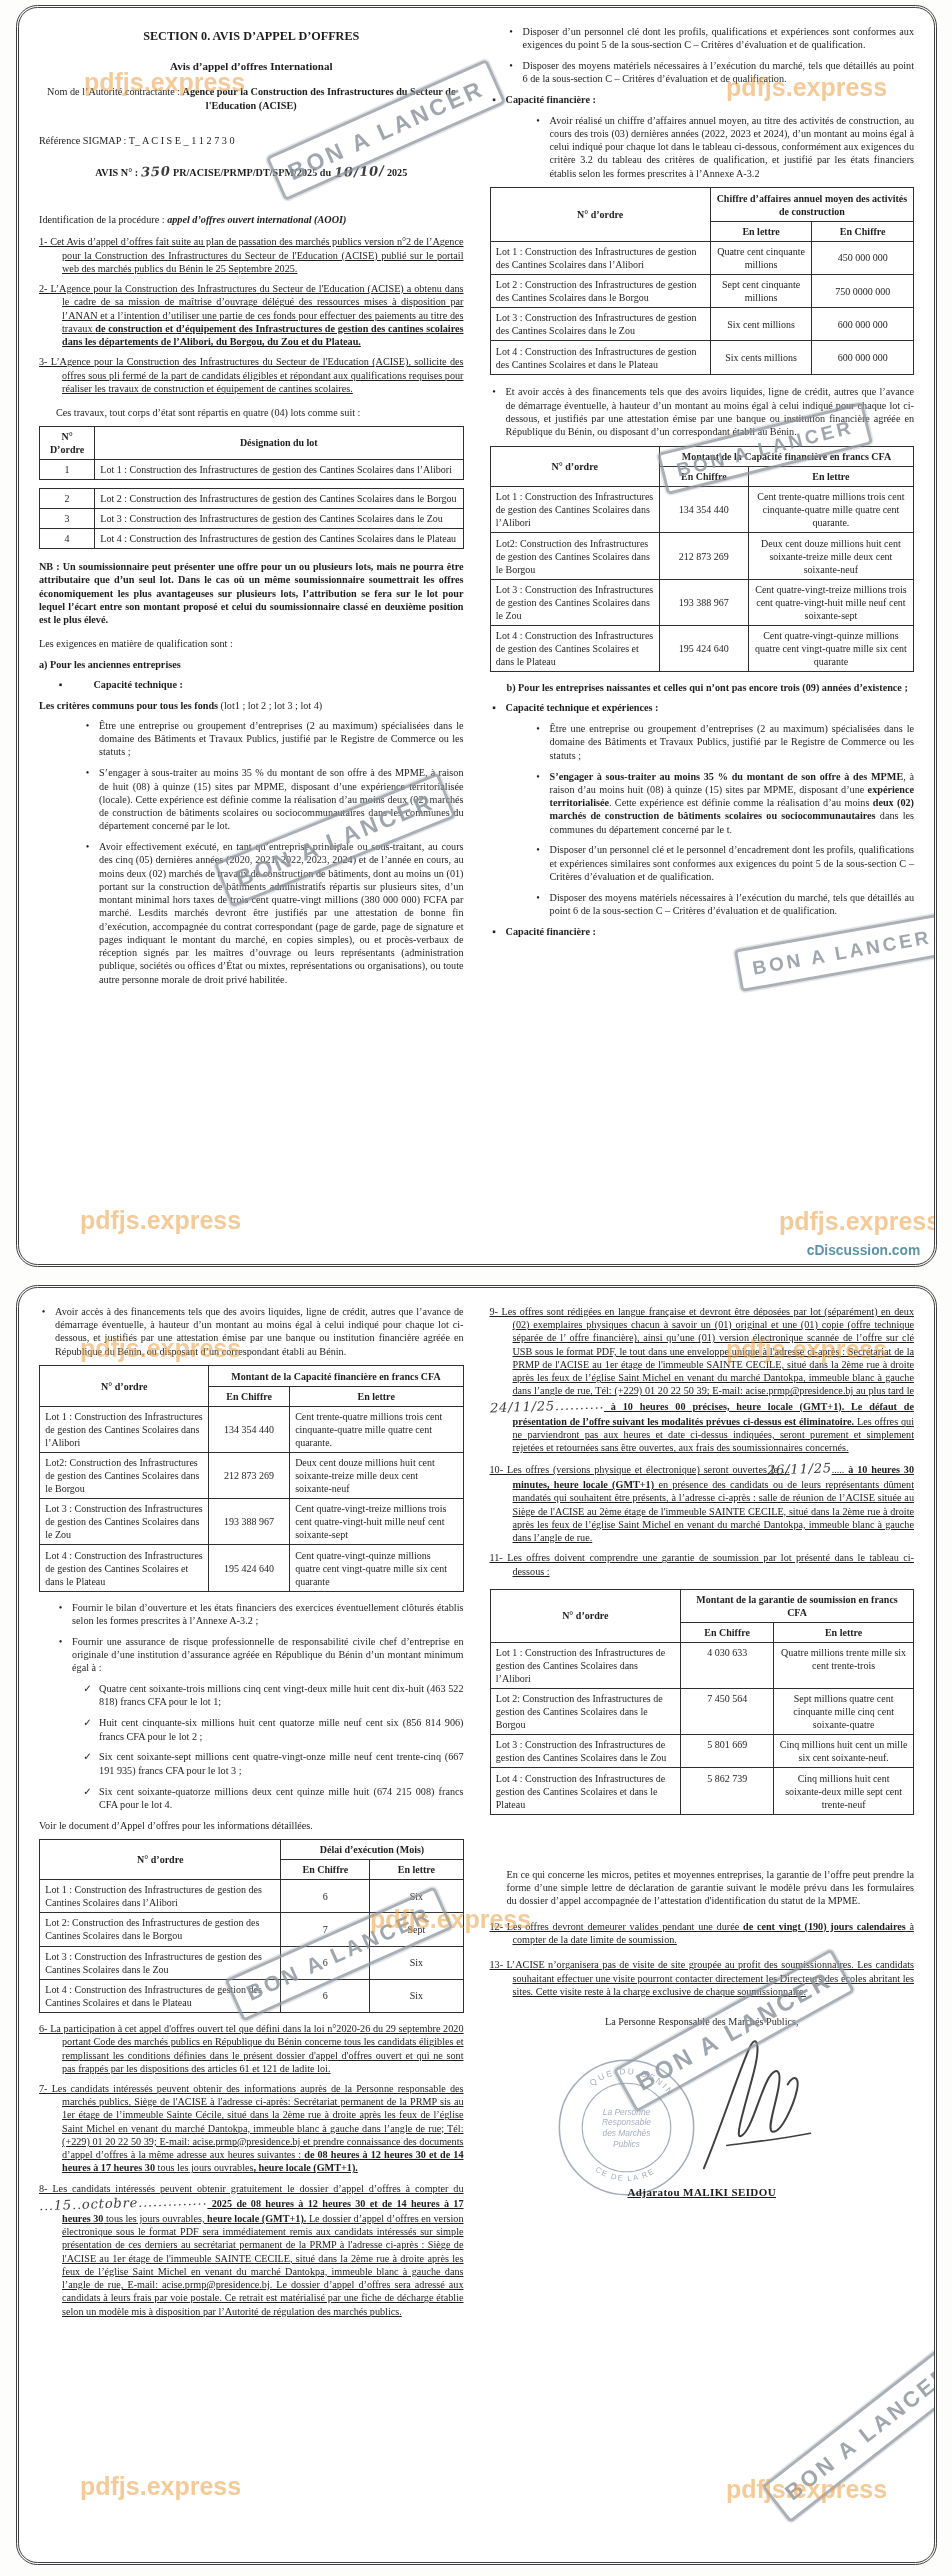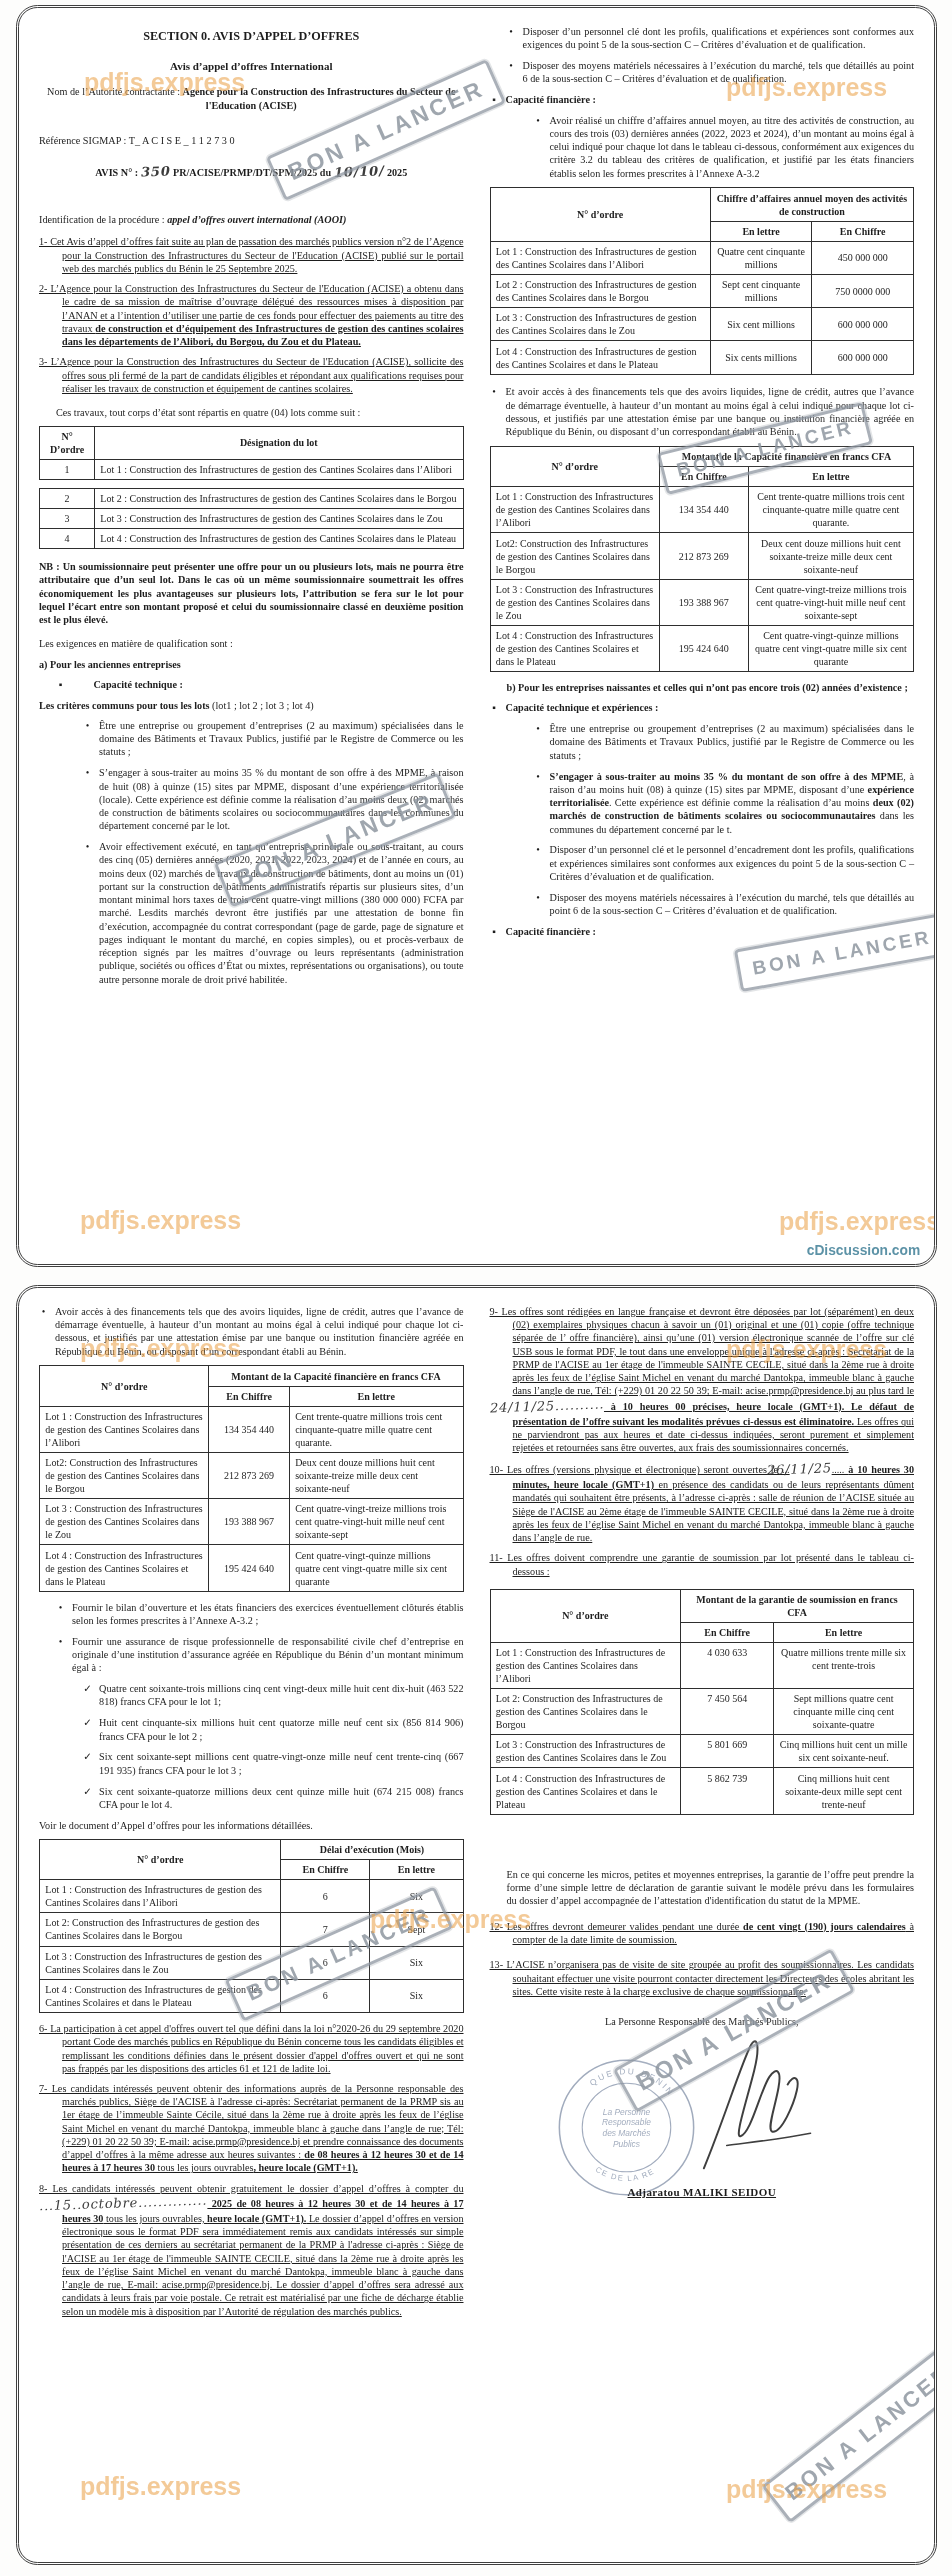--- a/index.html
+++ b/index.html
@@ -113,21 +113,21 @@
 
         <p style="margin-top:10.7px;">Les exigences en matière de qualification sont :</p>
 
         <p class="b" style="margin-top:7.6px;">a)  Pour les anciennes entreprises</p>
 
         <div class="li ind1">
           <span class="mk">▪</span>
           <span class="tx b" style="padding-left:21.4px;">Capacité technique :</span>
         </div>
 
-        <p style="margin-top:6.1px;"><span class="b">Les critères communs pour tous les lots </span><span>(lot1 ; lot 2 ; lot 3 ; lot 4)</span></p>
+        <p style="margin-top:6.1px;"><span class="b">Les critères communs pour tous les fonds </span><span>(lot1 ; lot 2 ; lot 3 ; lot 4)</span></p>
 
         <div class="li ind2">
           <span class="mk">•</span>
           <span class="tx">Être une entreprise ou groupement d’entreprises (2 au maximum) spécialisées dans le domaine des Bâtiments et Travaux Publics, justifié par le Registre de Commerce ou les statuts ;</span>
         </div>
         <div class="li ind2">
           <span class="mk">•</span>
           <span class="tx">S’engager à sous-traiter au moins 35 % du montant de son offre à des MPME, à raison de huit (08) à quinze (15) sites par MPME, disposant d’une expérience territorialisée (locale). Cette expérience est définie comme la réalisation d’au moins deux (02) marchés de construction de bâtiments scolaires ou sociocommunautaires dans les communes du département concerné par le lot.</span>
         </div>
         <div class="li ind2">
@@ -220,21 +220,21 @@
             <td class="clet">Cent quatre-vingt-treize millions trois cent quatre-vingt-huit mille neuf cent soixante-sept</td>
           </tr>
           <tr>
             <td>Lot 4 :  Construction des Infrastructures de gestion des Cantines Scolaires et dans le Plateau</td>
             <td class="cnum">195 424 640</td>
             <td class="clet">Cent quatre-vingt-quinze millions quatre cent vingt-quatre mille six cent quarante</td>
           </tr>
         </tbody>
           </table>
 
-        <p class="b ind1" style="margin-top:9.2px;">b)  Pour les entreprises naissantes et celles qui n’ont pas encore trois (02) années d’existence ;</p>
+        <p class="b ind1" style="margin-top:9.2px;">b)  Pour les entreprises naissantes et celles qui n’ont pas encore trois (09) années d’existence ;</p>
 
         <div class="li">
           <span class="mk">▪</span>
           <span class="tx b">Capacité technique et expériences :</span>
         </div>
 
         <div class="li ind2">
           <span class="mk">•</span>
           <span class="tx">Être une entreprise ou groupement d’entreprises (2 au maximum) spécialisées dans le domaine des Bâtiments et Travaux Publics, justifié par le Registre de Commerce ou les statuts ;</span>
         </div>

